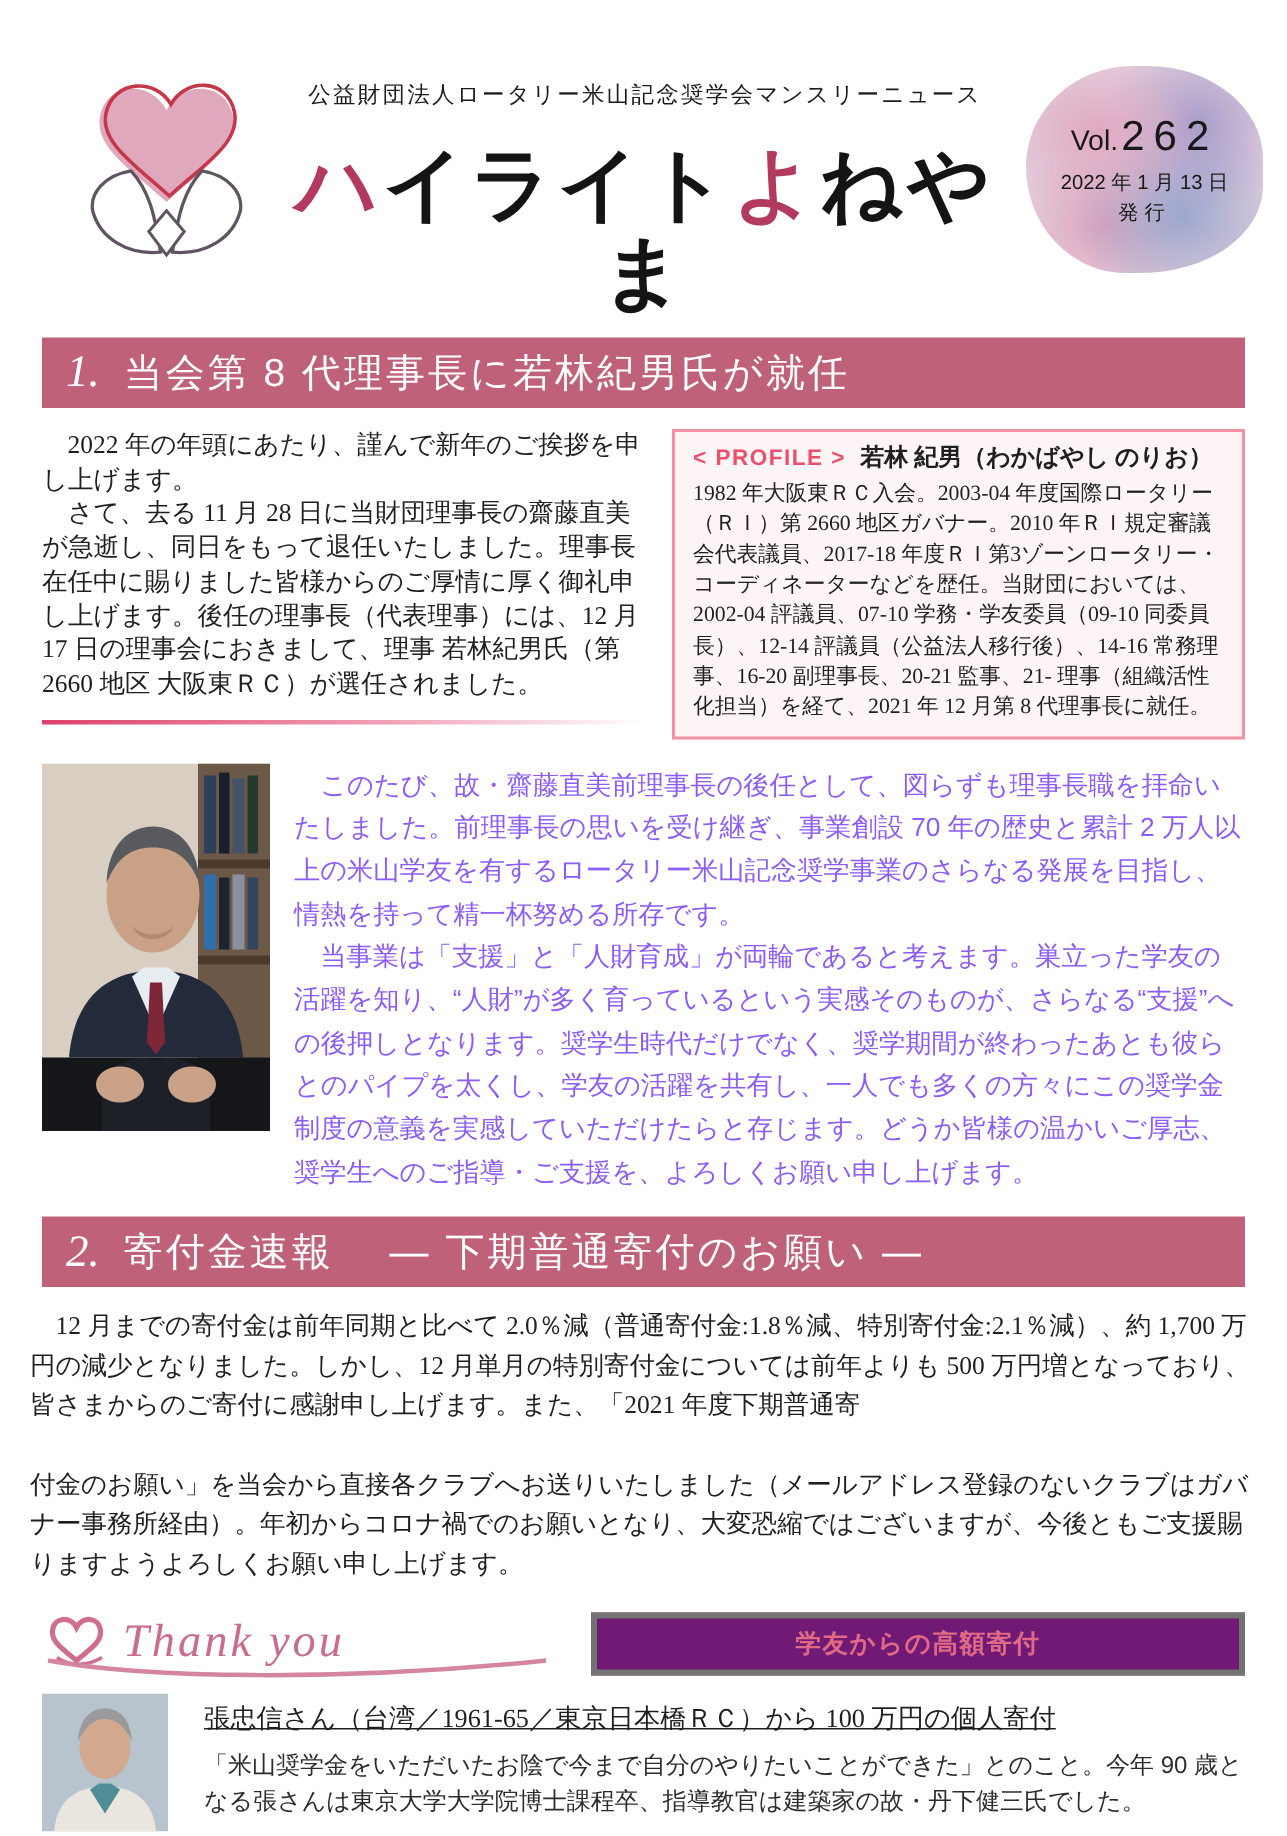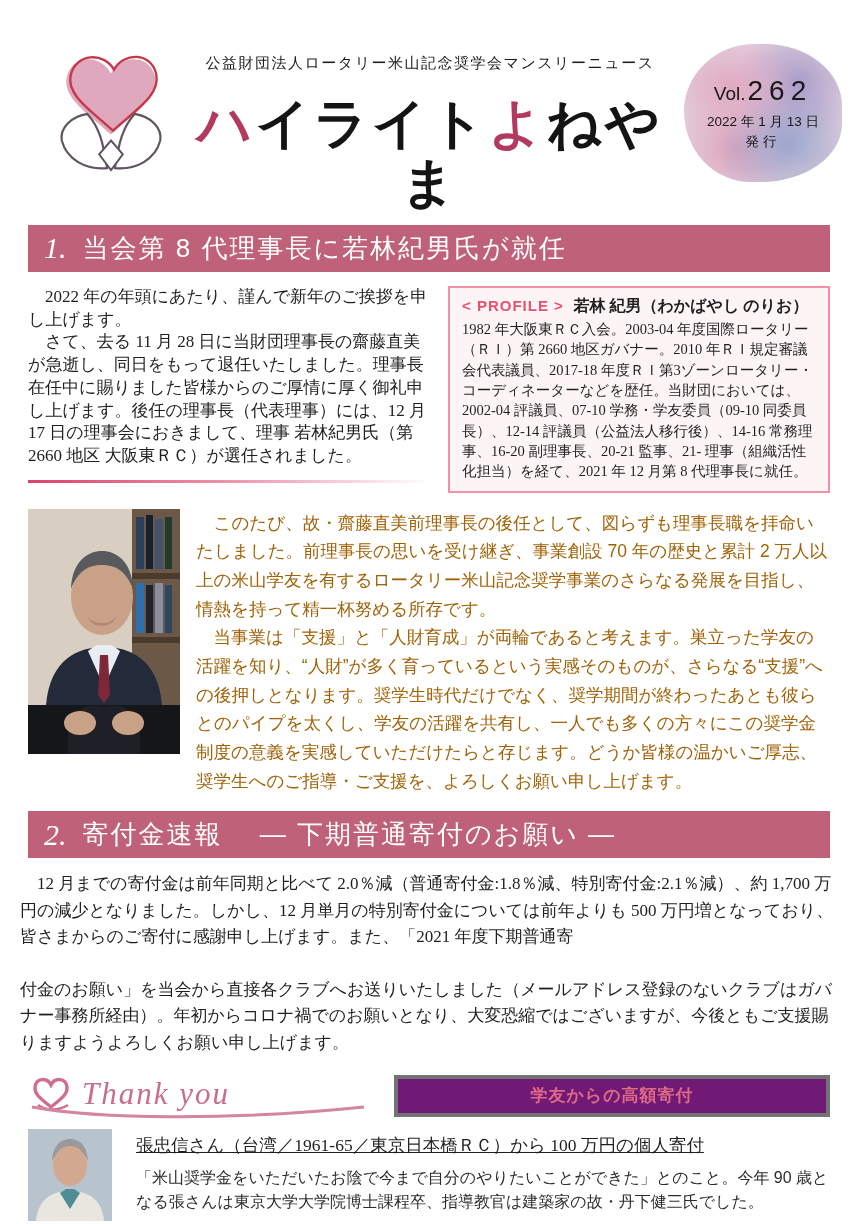--- a/index.html
+++ b/index.html
@@ -46,21 +46,21 @@
       font-size:14.5px;line-height:1.4;color:#1f1f1f;}
   .profile-head{margin-bottom:2px;}
   .profile-label{font-family:"Liberation Sans","DejaVu Sans",sans-serif;color:#e8506e;
       font-weight:bold;font-size:15px;letter-spacing:1px;margin-right:6px;}
   .profile-name{font-weight:bold;font-size:16px;}
   .profile-body{margin:0;}
   
   .letter-row{display:flex;gap:16px;margin:16px 28px 0;}
   .portrait{width:152px;height:245px;flex:none;}
   .letter-text{flex:1;font-family:"Liberation Sans","DejaVu Sans",sans-serif;font-size:17.5px;
-      line-height:1.64;color:#a16207;}
+      line-height:1.64;color:#8b5cf6;}
   .letter-text p{margin:0;}
   
   .cols2{display:flex;gap:26px;margin:13px 20px 0;font-size:17px;line-height:1.56;color:#1f1f1f;flex-direction:column;}
   .cols2 .c{flex:1;}
   .cols2 p{margin:0;}
   .bottom-head{display:flex;align-items:flex-end;gap:26px;margin:14px 28px 0;}
   .thankyou{position:relative;width:340px;flex:none;height:46px;display:flex;align-items:center;}
   .thankyou-text{font-family:"Liberation Serif","DejaVu Serif",serif;font-style:italic;
       font-size:31px;color:#c96d8e;letter-spacing:2px;margin-left:8px;}
   .donation-head-box{flex:1;border:4px solid #737373;background:#701a75;height:34px;

